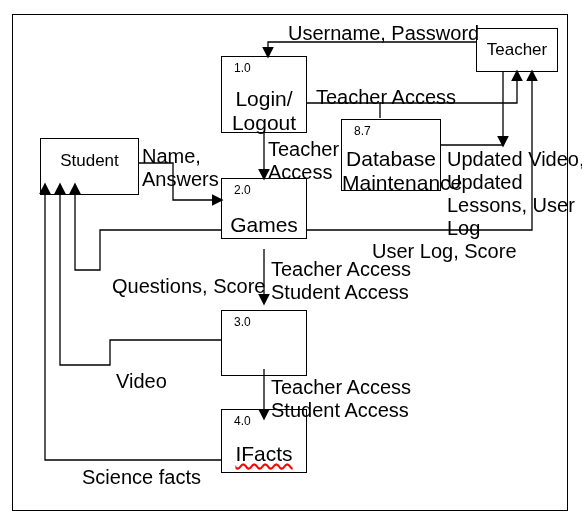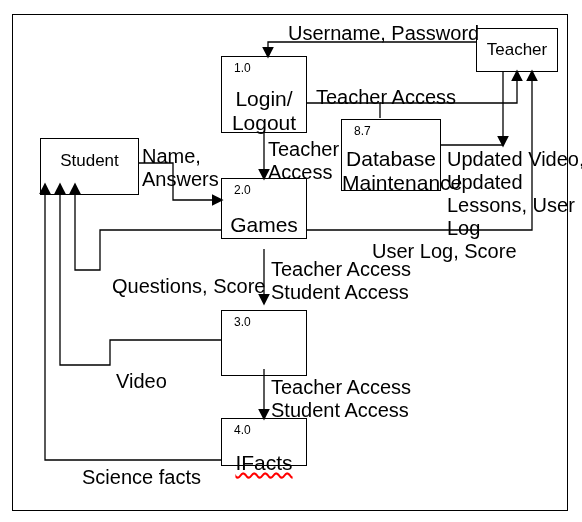--- a/index.html
+++ b/index.html
@@ -88,21 +88,21 @@
 
   <div class="box" style="left:221px; top:178px; width:86px; height:61px;">
     <div class="num">2.0</div>
     <div class="title" style="top:34px;">Games</div>
   </div>
 
   <div class="box" style="left:221px; top:303px; width:86px; height:66px;margin-top:7px;">
     <div class="num">3.0</div>
   </div>
 
-  <div class="box" style="left:221px; top:418px; width:86px; height:48px;">
+  <div class="box" style="left:221px; top:409px; width:86px; height:64px;">
     <div class="num">4.0</div>
     <div class="title" style="top:32px;"><span class="wavy">IFacts</span></div>
   </div>
 
   <div class="box" style="left:341px; top:119px; width:100px; height:72px;">
     <div class="num">8.7</div>
     <div class="title" style="top:27px;">Database
 Maintenance</div>
   </div>
 

